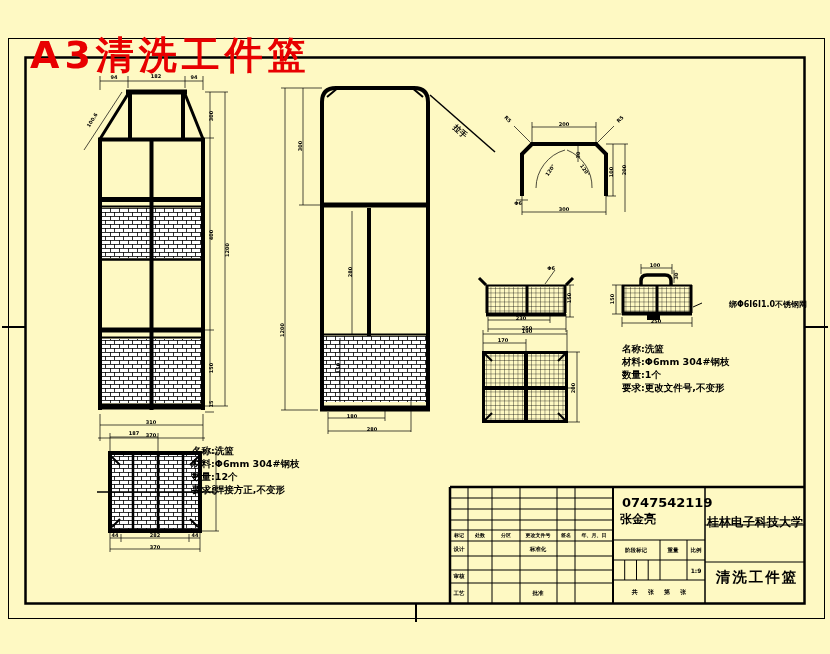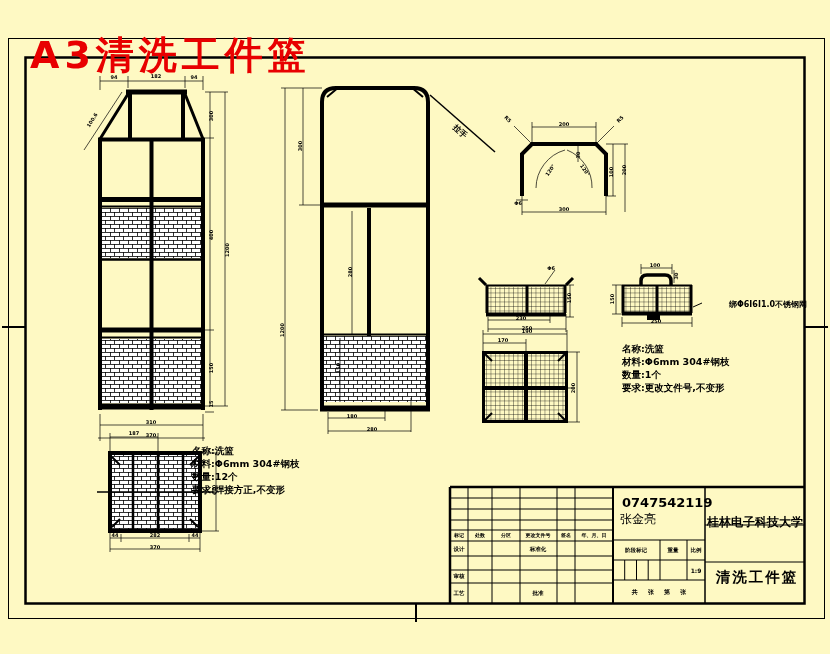--- a/index.html
+++ b/index.html
@@ -7,21 +7,21 @@
           font-family:"DejaVu Sans","Liberation Sans",sans-serif;}
   .canvas svg{position:absolute;left:0;top:0;}
   .txt{position:absolute;color:#000;white-space:nowrap;}
   .center{transform:translate(-50%,-50%);}
   .page-title{font-size:38px;font-weight:bold;color:#e80000;letter-spacing:5px;line-height:1;}
   .note-block{position:absolute;font-size:9.5px;font-weight:bold;line-height:13px;color:#000;}
   .dim{position:absolute;font-size:5px;font-weight:bold;color:#000;white-space:nowrap;}
   .tb-small{font-size:5px;font-weight:bold;}
   .tb-med{font-size:5.5px;font-weight:bold;}
   .tb-id{font-size:13px;font-weight:bold;}
-  .tb-name{font-size:12px;font-weight:normal;}
+  .tb-name{font-size:12px;font-weight:bold;}
   .tb-univ{font-size:12px;font-weight:bold;}
   .tb-title{font-size:14.5px;font-weight:bold;letter-spacing:2px;margin-top:34px;}
   .tb-scale{font-size:6px;font-weight:bold;}
   .tb-sheet{font-size:6px;font-weight:bold;letter-spacing:4px;}
   .handle-label{font-size:8px;font-weight:bold;transform:rotate(42deg);}
   .mesh-note{font-size:8px;font-weight:bold;}
 </style>
 </head>
 <body>
 

